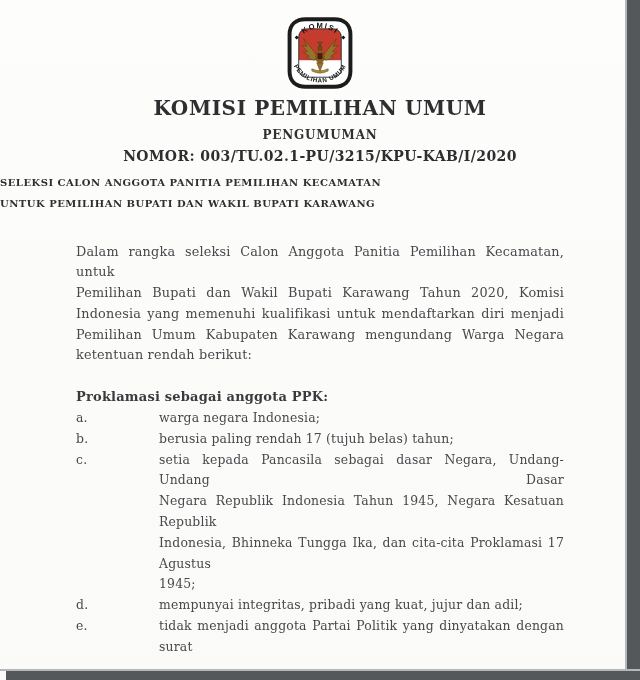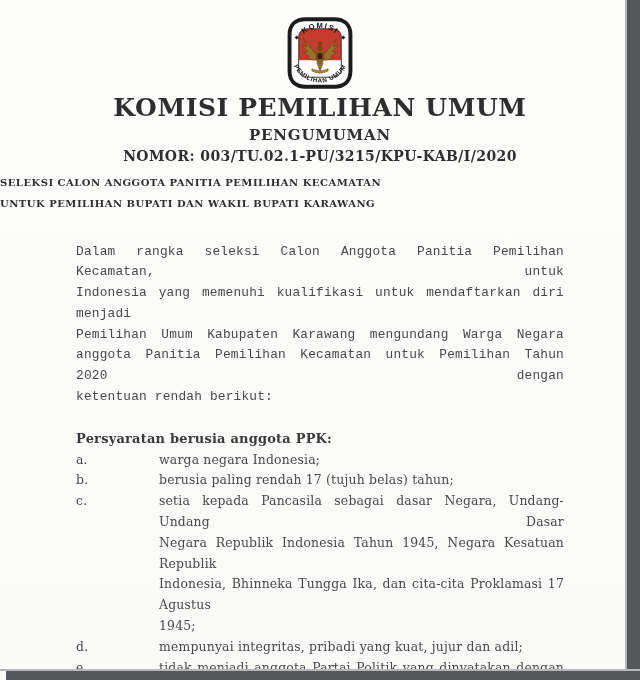--- a/index.html
+++ b/index.html
@@ -31,35 +31,34 @@
   }
   
   .logo-wrap { width: 66px; height: 72px; margin: 0 auto; }
   .logo-wrap svg { width: 100%; height: 100%; display: block; }
   .logo-arc-text {
     font-family: "Liberation Sans", sans-serif;
     font-weight: 700; fill: #141414;
   }
   
   .org { margin-top: 8px; text-align: center; color: #2e2e31;
-         font-weight: 700; font-size: 25px; line-height: 22.5px; letter-spacing: 0.6px; }
+         font-weight: 700; font-size: 20px; line-height: 22.5px; letter-spacing: 0.6px; }
   .doc-type { margin-top: 8px; text-align: center; color: #313134;
-              font-weight: 700; font-size: 15px; line-height: 14px; letter-spacing: 0.8px; }
+              font-weight: 700; font-size: 12px; line-height: 14px; letter-spacing: 0.8px; }
   .doc-number { margin-top: 6px; text-align: center; color: #2e2e31;
                 font-weight: 700; font-size: 14px; line-height: 17px; letter-spacing: 0.4px; }
   .about-label { margin-top: 9px; text-align: center; color: #313134;
                  font-weight: 700; font-size: 12.5px; line-height: 13px; letter-spacing: 0.8px; }
   .subject { margin-top: 7px; text-align: left; color: #2f2f33;
              font-weight: 700; font-size: 10px; line-height: 21px; letter-spacing: 0.5px; }
   
   .paragraph {
     margin: 28px auto 0 auto; width: 488px;
     font-size: 12.8px; line-height: 20.8px; color: #48484d;
     letter-spacing: 0.2px;
-    font-family: Liberation Mono, monospace;
   }
   .paragraph .line, .req-list .line { text-align: justify; }
   .line.j { text-align-last: justify; }
   .req-heading {
     margin: 21px auto 0 auto; width: 488px;
     font-weight: 700; font-size: 13px; line-height: 20.8px;
     color: #3a3a3e; letter-spacing: 0.2px;
   }
   .req-list { margin: 0 auto; width: 488px; }
   .req-item { display: flex; font-size: 12.4px; line-height: 20.8px; color: #48484d; letter-spacing: 0.2px; }
@@ -115,27 +114,27 @@
   <div class="doc-type">PENGUMUMAN</div>
   <div class="doc-number">NOMOR: 003/TU.02.1-PU/3215/KPU-KAB/I/2020</div>
 
   <div class="subject">
     <div>SELEKSI CALON ANGGOTA PANITIA PEMILIHAN KECAMATAN</div>
     <div>UNTUK PEMILIHAN BUPATI DAN WAKIL BUPATI KARAWANG</div>
   </div>
 
   <div class="paragraph">
     <div class="line j">Dalam rangka seleksi Calon Anggota Panitia Pemilihan Kecamatan, untuk</div>
+    <div class="line j">Pemilihan Bupati dan Wakil Bupati Karawang Tahun 2020, Komisi</div>
     <div class="line j">Indonesia yang memenuhi kualifikasi untuk mendaftarkan diri menjadi</div>
     <div class="line j">Pemilihan Umum Kabupaten Karawang mengundang Warga Negara</div>
-    <div class="line j">anggota Panitia Pemilihan Kecamatan untuk Pemilihan Tahun 2020 dengan</div>
     <div class="line">ketentuan rendah berikut:</div>
   </div>
 
-  <div class="req-heading">Persyaratan berusia anggota PPK:</div>
+  <div class="req-heading">Proklamasi sebagai anggota PPK:</div>
 
   <div class="req-list">
     <div class="req-item">
       <span class="req-label">a.</span>
       <div class="req-lines">
         <div class="line">warga negara Indonesia;</div>
       </div>
     </div>
     <div class="req-item">
       <span class="req-label">b.</span>

